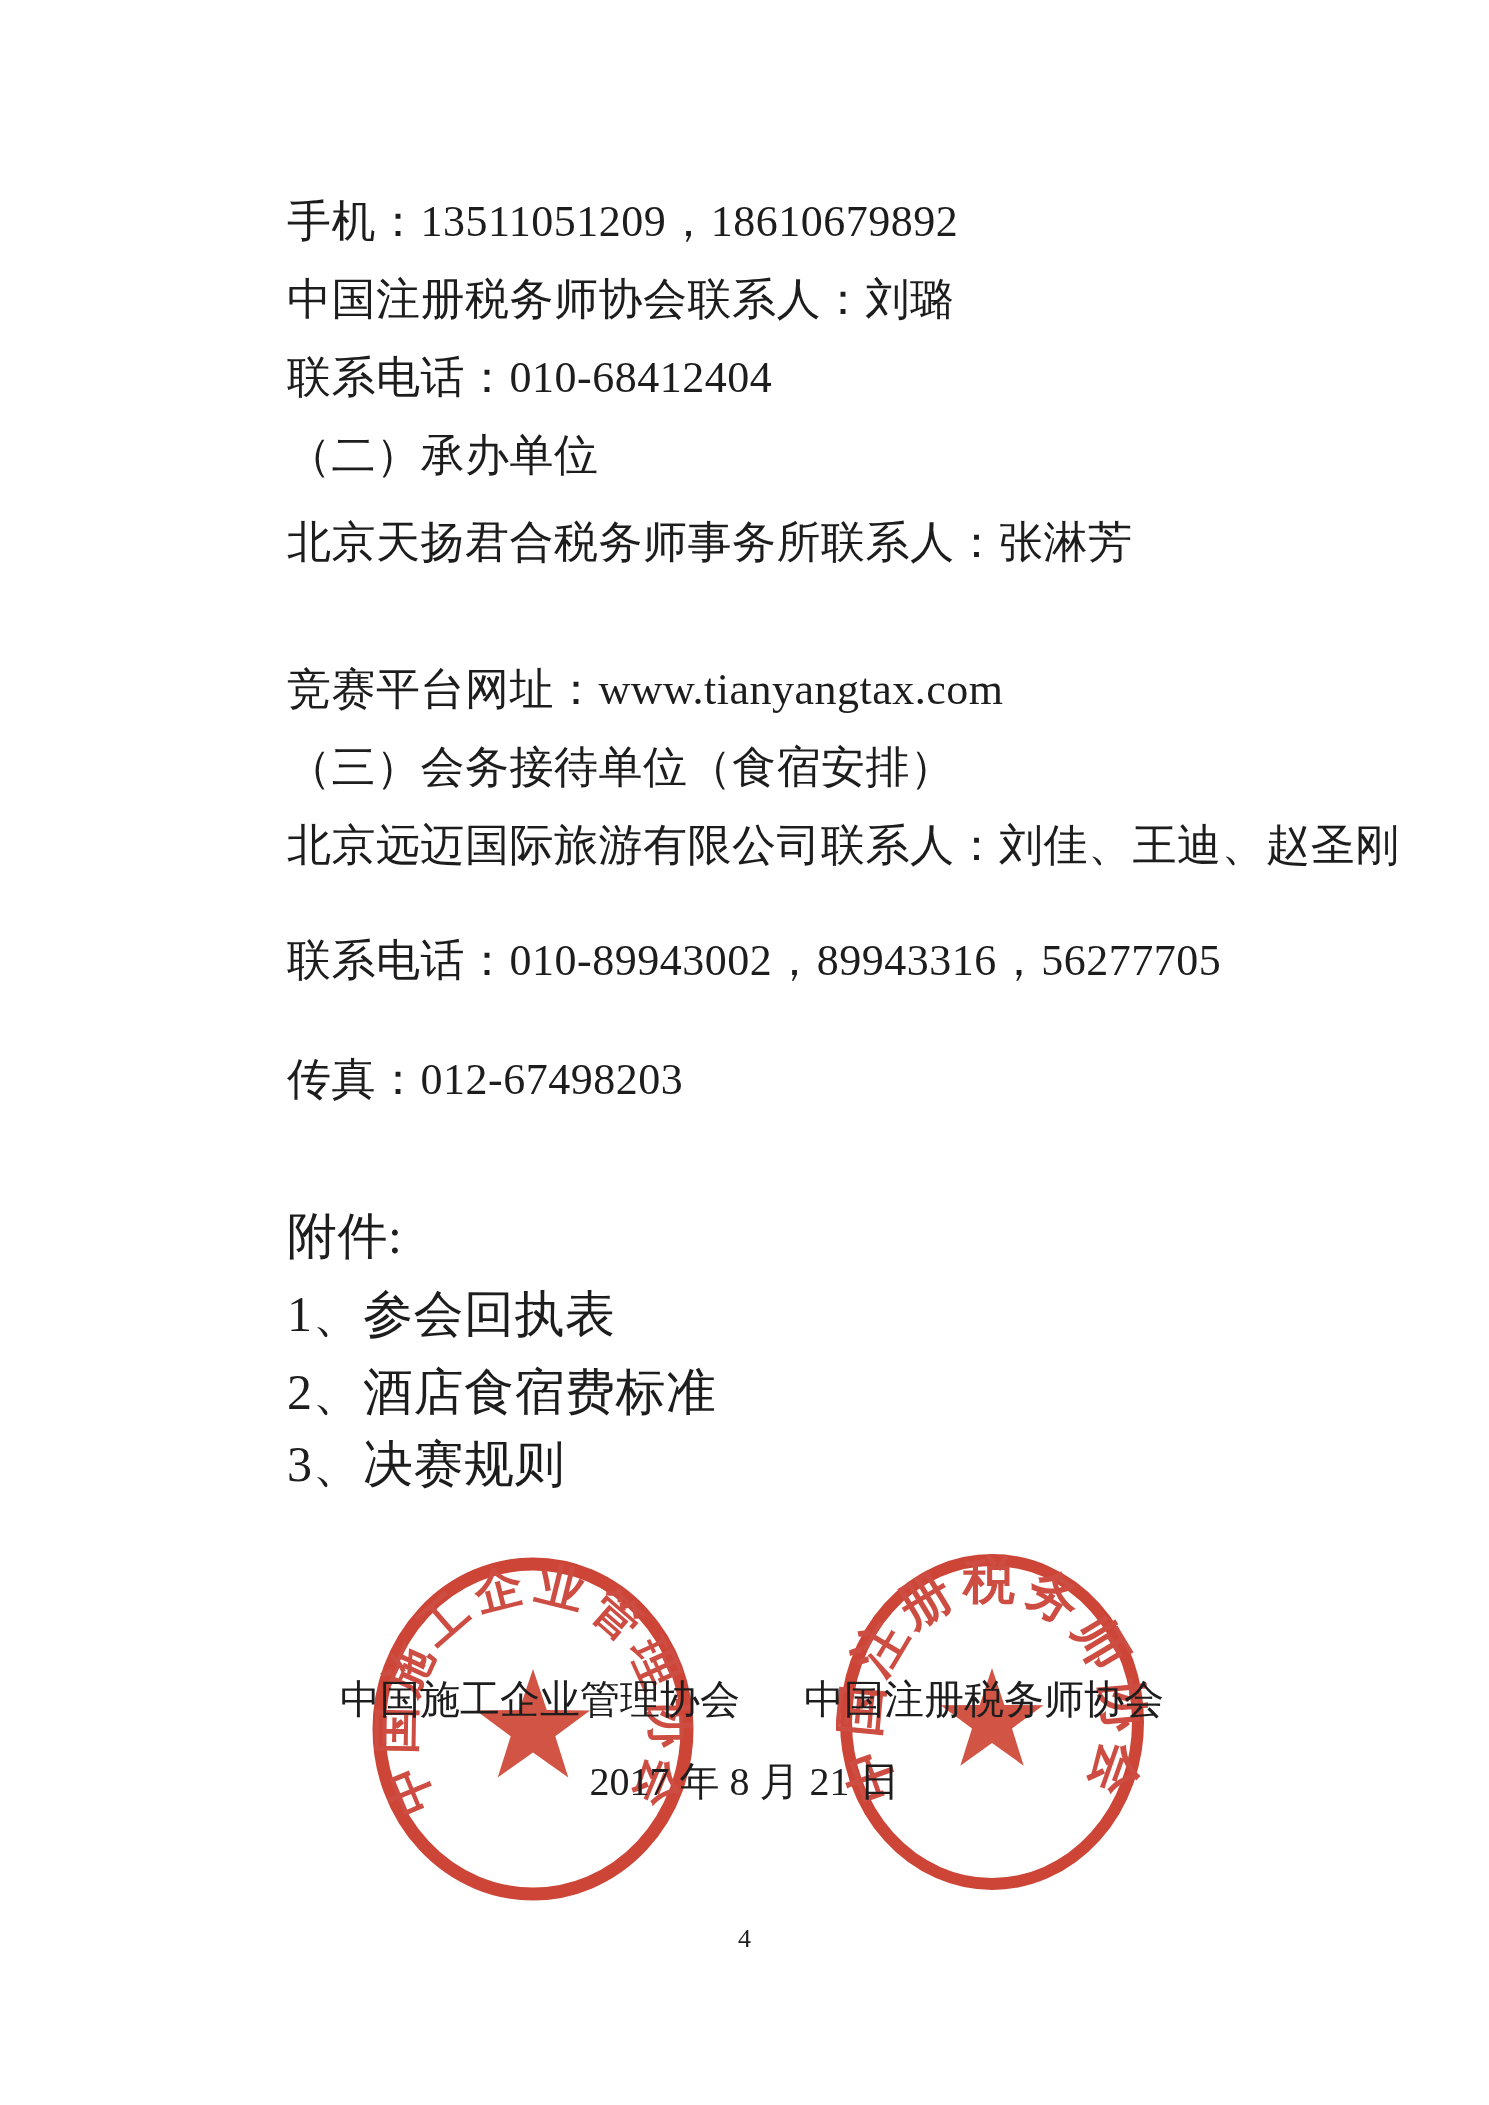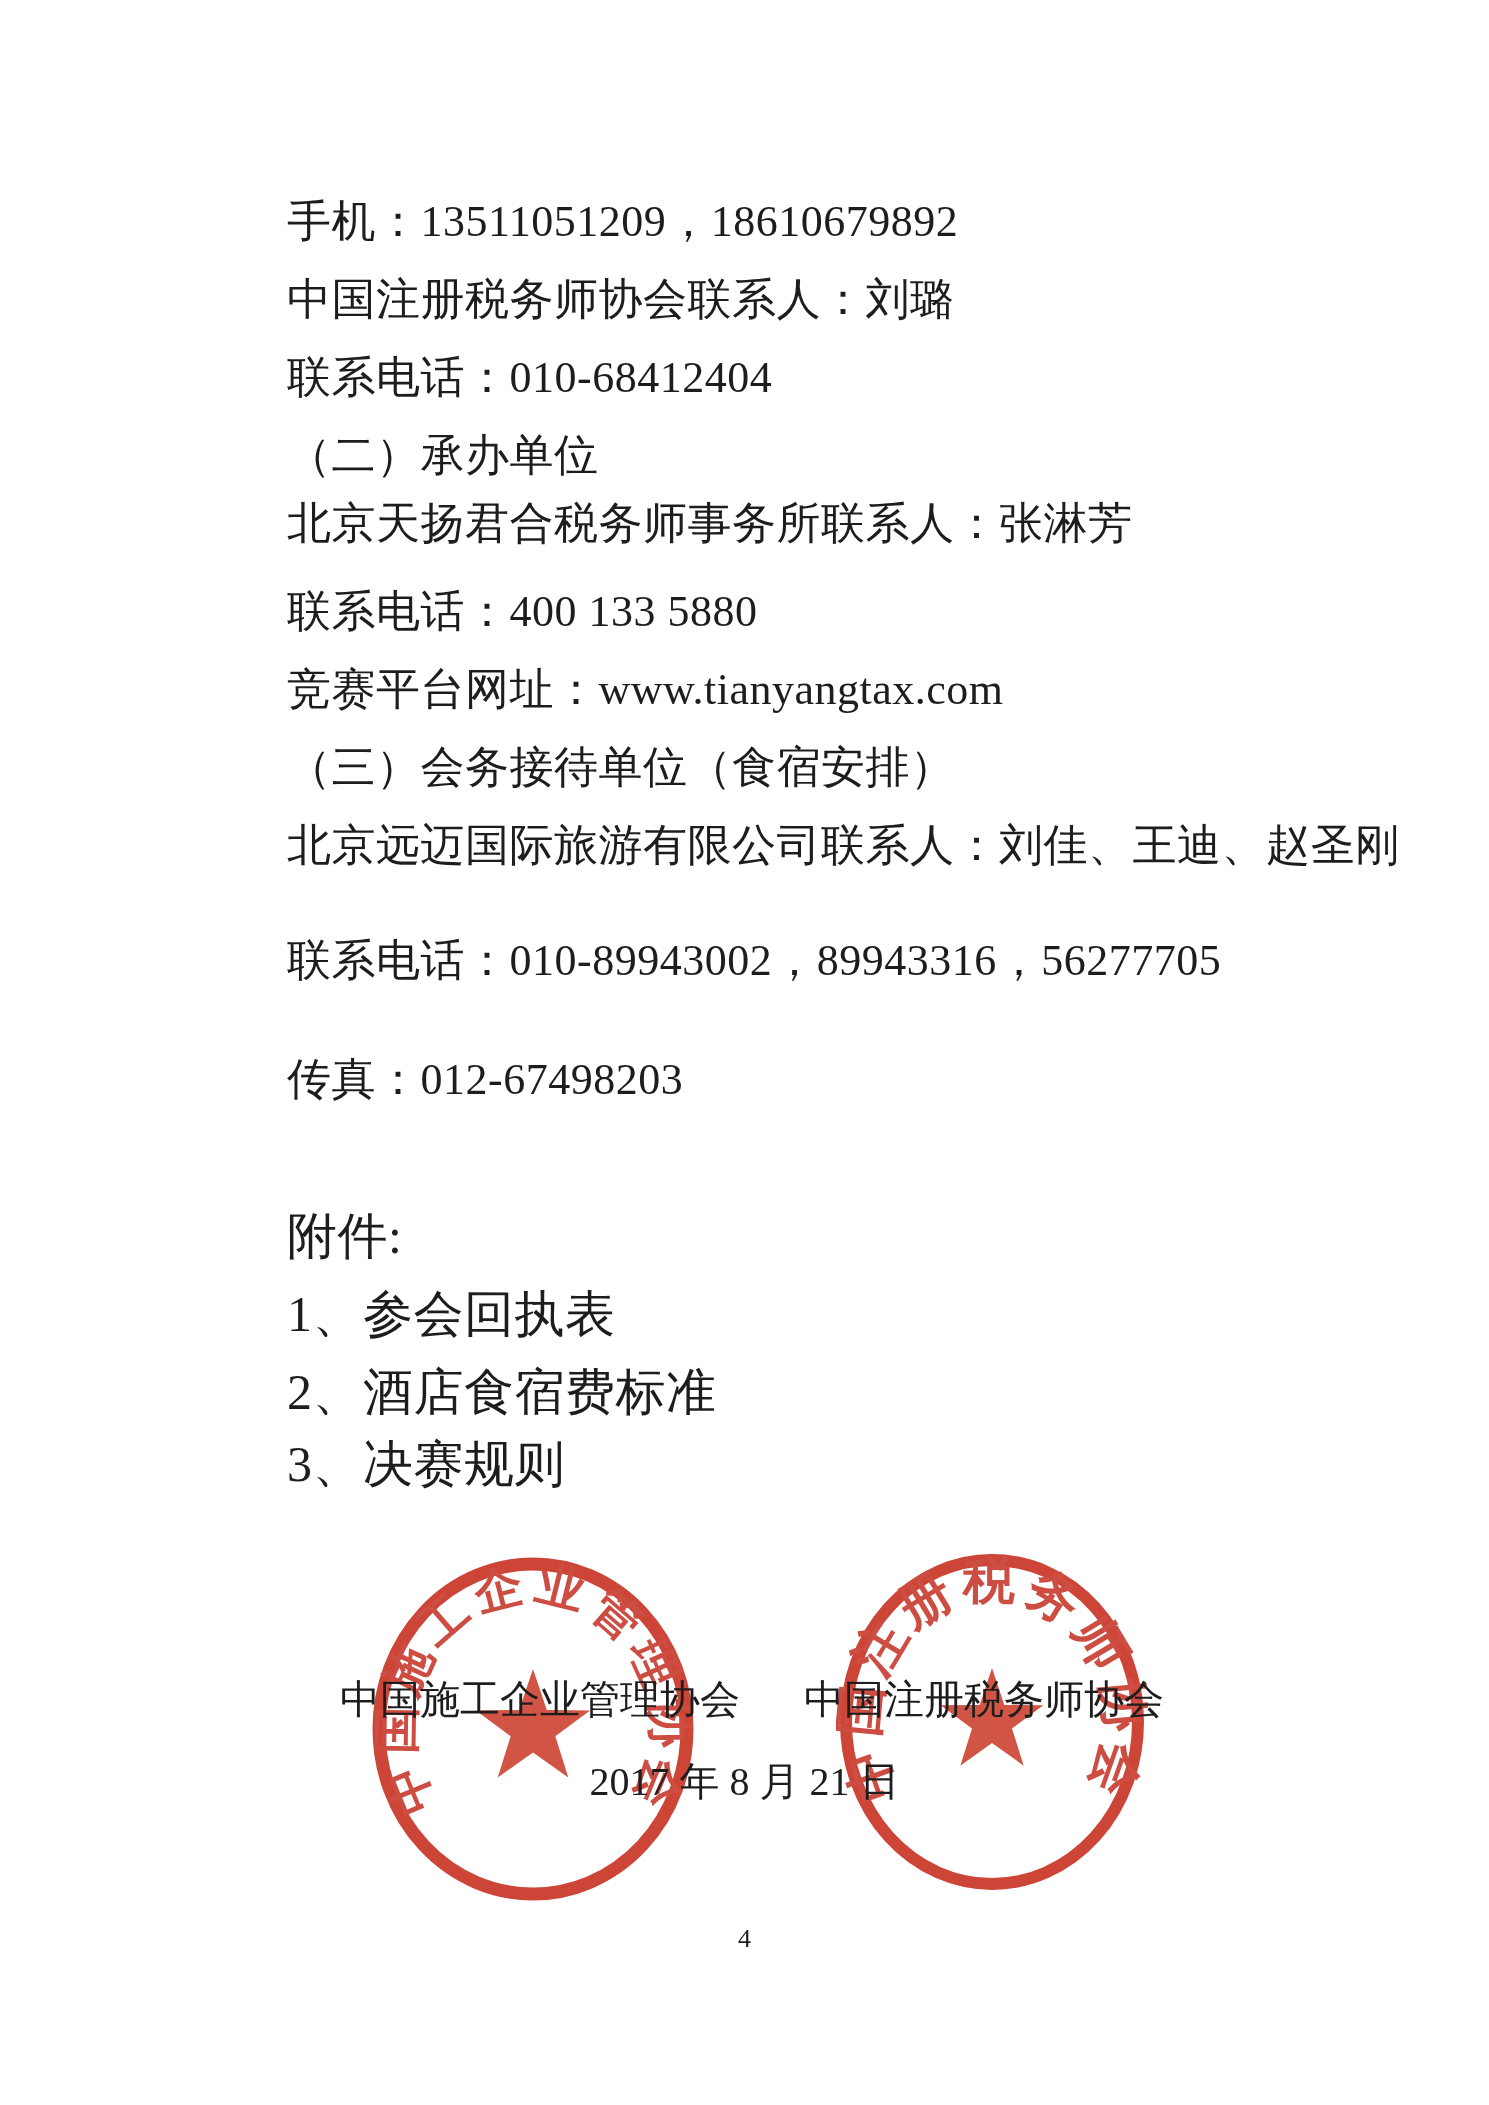--- a/index.html
+++ b/index.html
@@ -96,22 +96,21 @@
       <text class="seal-arc-text" font-size="52" letter-spacing="6" fill="#c8352a">
         <textPath href="#arcR" startOffset="50%" text-anchor="middle">中国注册税务师协会</textPath>
       </text>
     </svg>
   </div>
 
   <div class="bline" style="top:198px">手机：13511051209，18610679892</div>
   <div class="bline" style="top:276px">中国注册税务师协会联系人：刘璐</div>
   <div class="bline" style="top:354px">联系电话：010-68412404</div>
   <div class="bline" style="top:432px">（二）承办单位</div>
-  <div class="bline" style="top:500px">北京天扬君合税务师事务所联系人：张淋芳</div>
-  <div class="bline" style="top:588px">联系电话：400 133 5880</div>
+  <div class="bline" style="top:519px">北京天扬君合税务师事务所联系人：张淋芳</div>
   <div class="bline" style="top:744px">（三）会务接待单位（食宿安排）</div>
   <div class="bline" style="top:666px">竞赛平台网址：www.tianyangtax.com</div>
   <div class="bline" style="top:822px">北京远迈国际旅游有限公司联系人：刘佳、王迪、赵圣刚</div>
   <div class="bline" style="top:937px">联系电话：010-89943002，89943316，56277705</div>
   <div class="bline" style="top:1056px">传真：012-67498203</div>
 
   <div class="attline" style="top:1212px">附件:</div>
   <div class="attline" style="top:1290px">1、参会回执表</div>
   <div class="attline" style="top:1368px">2、酒店食宿费标准</div>
   <div class="attline" style="top:1440px">3、决赛规则</div>

